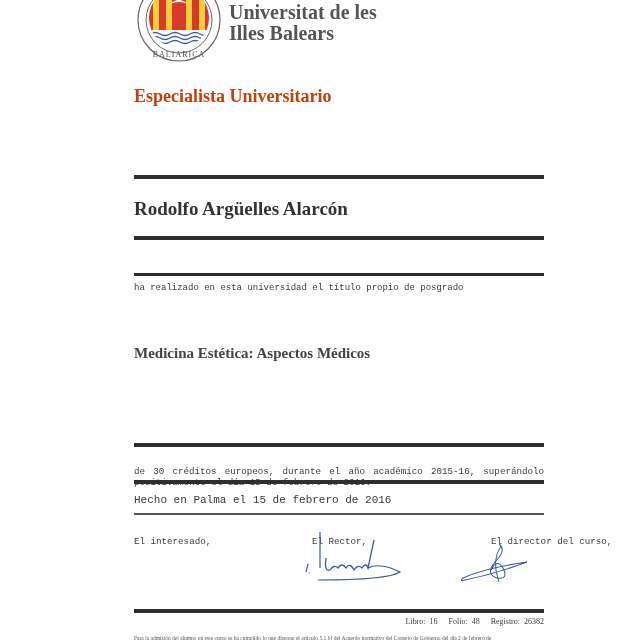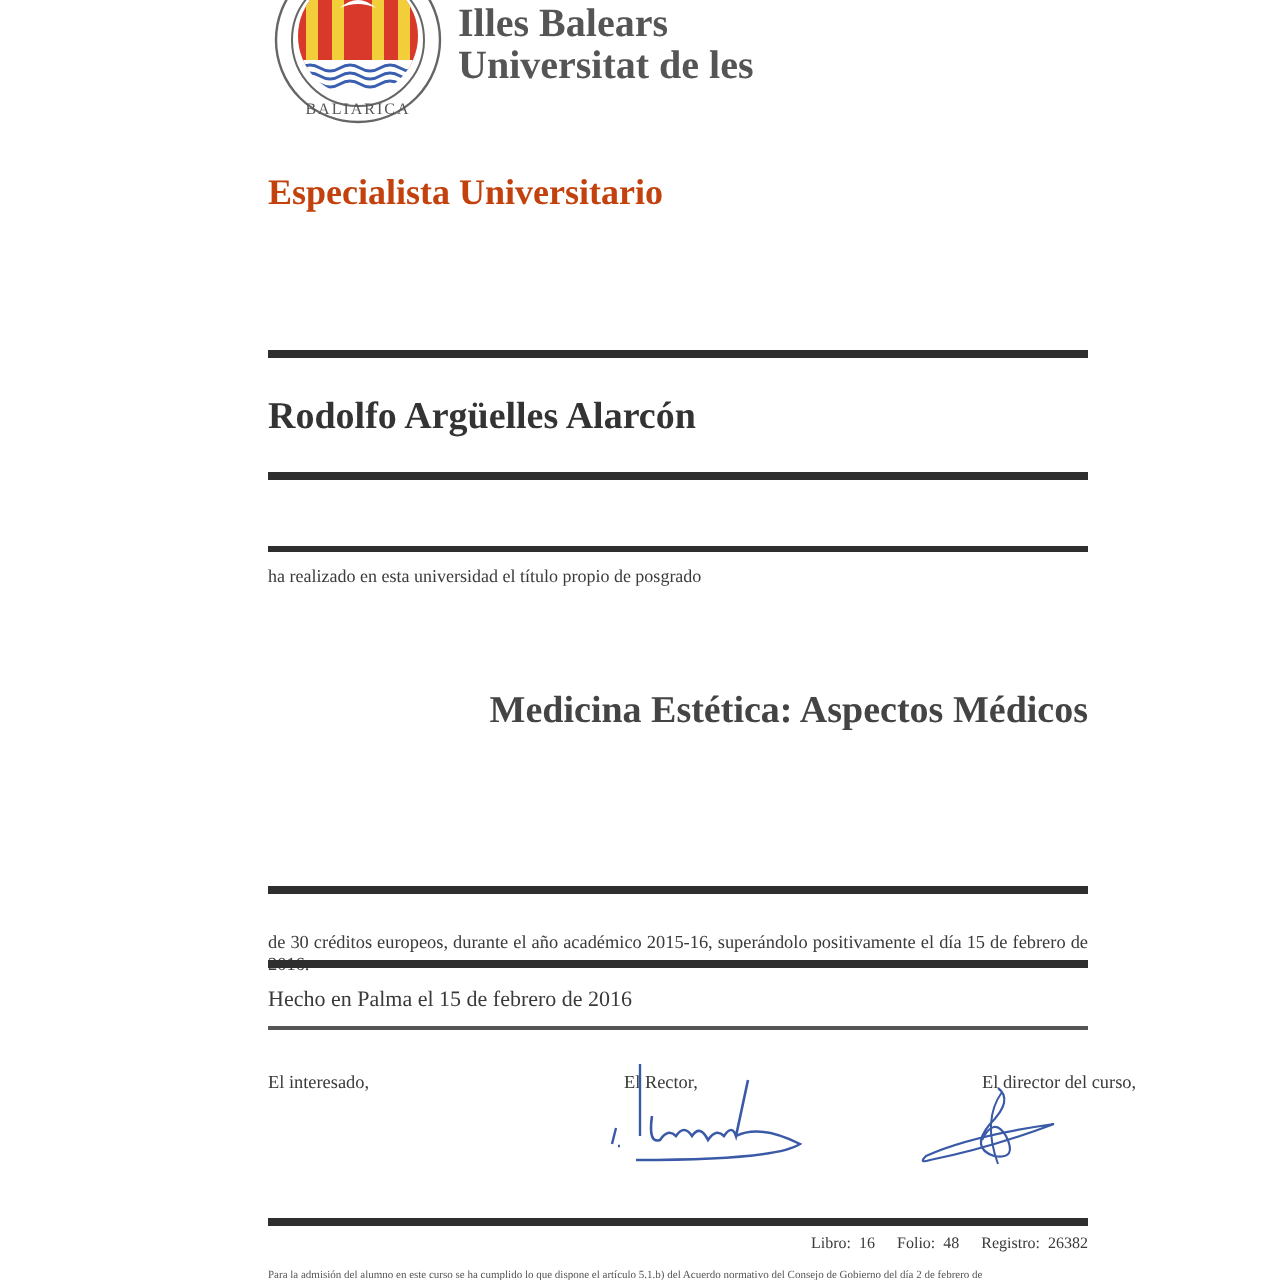--- a/index.html
+++ b/index.html
@@ -10,22 +10,22 @@
     }
     .abs { position: absolute; }
     .logo { left: 136px; top: -10px; width: 86px; height: 76px; }
     .uni-name { left: 229px; top: 2px; font-size: 20px; font-weight: bold; color: #555; line-height: 21px; }
     .degree-type { left: 134px; top: 86px; font-size: 18px; font-weight: bold; color: #c2410c; }
     .rule { position: absolute; left: 134px; width: 410px; background: #2e2e2e; }
     .rule.thick { height: 4px; }
     .rule.mid { height: 3px; }
     .rule.thin { height: 2px; background: #555; }
     .student { left: 134px; width: 410px; top: 198px; text-align: left; font-size: 19px; font-weight: bold; color: #333; }
-    .txt { font-size: 9px; color: #3a3a3a; }
-    .title { left: 134px; width: 410px; top: 345px; text-align: right; font-size: 19px; font-weight: bold; color: #444; }
+    .txt { font-size: 9px; color: #3a3a3a; font-family: Liberation Mono, monospace; }
+    .title { left: 134px; width: 410px; top: 345px; text-align: left; font-size: 15px; font-weight: bold; color: #444; }
     .credits { left: 134px; width: 410px; top: 418px; font-size: 9.2px; line-height: 11px; text-align: justify; text-align-last: left; margin-top: 48px; }
     .place { left: 134px; top: 494px; font-size: 11px; }
     .sig-label { top: 536px; font-size: 9.2px; }
     .registry { right: 96px; top: 617px; font-size: 8px; word-spacing: 2px; }
     .registry span { margin-left: 7px; }
     .footnote { left: 134px; top: 635px; width: 420px; font-size: 5.5px; white-space: nowrap; color: #555; }
     svg { display: block; }
   </style>
 </head>
 <body>
@@ -47,22 +47,22 @@
       <rect x="10" y="40" width="66" height="20" fill="#fff"></rect>
       <path d="M14 44 q5 -3 10 0 t10 0 t10 0 t10 0 t10 0 t10 0" stroke="#3b5fb0" fill="none" stroke-width="1.4"></path>
       <path d="M14 48 q5 -3 10 0 t10 0 t10 0 t10 0 t10 0 t10 0" stroke="#3b5fb0" fill="none" stroke-width="1.4"></path>
       <path d="M14 52 q5 -3 10 0 t10 0 t10 0 t10 0 t10 0 t10 0" stroke="#3b5fb0" fill="none" stroke-width="1.4"></path>
     </g>
     <text x="43" y="67" text-anchor="middle" font-size="8" fill="#555" font-family="Liberation Serif, serif" letter-spacing="1">BALIARICA</text>
   </svg>
 </div>
 
 <div class="abs uni-name">
+  <div>Universitat de les</div>
   <div>Illes Balears</div>
-  <div>Universitat de les</div>
 </div>
 
 <div class="abs degree-type">Especialista Universitario</div>
 
 <div class="rule thick" style="top:175px"></div>
 <div class="abs student">Rodolfo Argüelles Alarcón</div>
 <div class="rule thick" style="top:236px"></div>
 
 <div class="rule mid" style="top:273px"></div>
 <div class="abs txt" style="left:134px; top:283px; font-size:9px;">ha realizado en esta universidad el título propio de posgrado</div>

